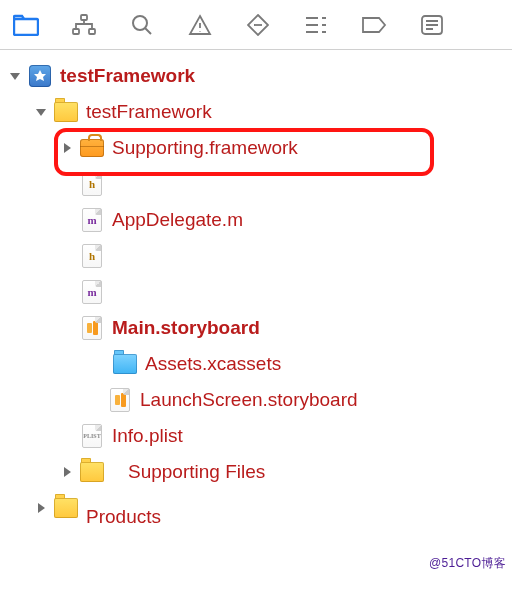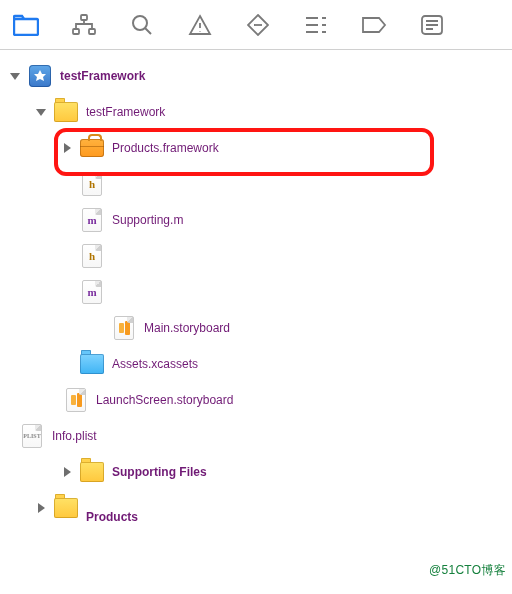--- a/index.html
+++ b/index.html
@@ -54,36 +54,36 @@
     .disclosure.spacer { visibility: hidden; }
     .icon-slot {
       width: 24px;
       height: 24px;
       display: flex;
       align-items: center;
       justify-content: center;
       margin-right: 8px;
     }
     .label {
-      font-size: 12px;
-      color: #701a75;
+      font-size: 19px;
+      color: #b91c1c;
       white-space: nowrap;
     }
     .highlight-box {
       position: absolute;
       border: 4px solid #ff1512;
       border-radius: 12px;
       pointer-events: none;
     }
     .watermark {
       position: absolute;
       right: 6px;
-      bottom: 15px;
+      bottom: 22px;
       font-size: 12px;
-      color: #15803d;
+      color: #4c1d95;
       letter-spacing: 0.3px;
     }
     .file-icon-box {
       width: 20px;
       height: 24px;
       border: 1px solid #c8c8c8;
       border-radius: 2px;
       background: linear-gradient(#fff,#f7f7f7);
       display: flex;
       align-items: center;
@@ -244,115 +244,115 @@
 
   <div class="row" style="padding-left:60px;">
     <span class="disclosure">
       <svg width="12" height="12" viewBox="0 0 12 12">
           <path d="M3 1 L10 6 L3 11 Z" fill="#6e6e6e"></path>
         </svg>
     </span>
     <span class="icon-slot">
         <span class="toolbox-icon"></span>
       </span>
-    <span class="label">Products.framework</span>
+    <span class="label">Supporting.framework</span>
   </div>
 
   <div class="row" style="padding-left:60px;">
     <span class="disclosure spacer"></span>
     <span class="icon-slot">
         <span class="file-icon-box h">h</span>
       </span>
   </div>
 
   <div class="row" style="padding-left:60px;">
     <span class="disclosure spacer"></span>
     <span class="icon-slot">
         <span class="file-icon-box m">m</span>
       </span>
-    <span class="label">Supporting.m</span>
+    <span class="label">AppDelegate.m</span>
   </div>
 
   <div class="row" style="padding-left:60px;">
     <span class="disclosure spacer"></span>
     <span class="icon-slot">
         <span class="file-icon-box h">h</span>
       </span>
   </div>
 
   <div class="row" style="padding-left:60px;">
     <span class="disclosure spacer"></span>
     <span class="icon-slot">
         <span class="file-icon-box m">m</span>
       </span>
   </div>
 
-  <div class="row" style="padding-left:92px;">
+  <div class="row" style="padding-left:60px;font-weight:bold;">
     <span class="disclosure spacer"></span>
     <span class="icon-slot">
         <span class="file-icon-box sb">
           <span class="sb-shape">
             <span></span>
             <span></span>
           </span>
         </span>
       </span>
     <span class="label">Main.storyboard</span>
   </div>
 
-  <div class="row" style="padding-left:60px;">
+  <div class="row" style="padding-left:93px;">
     <span class="disclosure spacer"></span>
     <span class="icon-slot">
         <span class="folder-icon blue"></span>
       </span>
     <span class="label">Assets.xcassets</span>
   </div>
 
-  <div class="row" style="padding-left:44px;">
+  <div class="row" style="padding-left:88px;">
     <span class="disclosure spacer"></span>
     <span class="icon-slot">
         <span class="file-icon-box sb">
           <span class="sb-shape">
             <span></span>
             <span></span>
           </span>
         </span>
       </span>
     <span class="label">LaunchScreen.storyboard</span>
   </div>
 
-  <div class="row" style="align-items:center;">
+  <div class="row" style="padding-left:60px;align-items:center;">
     <span class="disclosure spacer"></span>
     <span class="icon-slot">
         <span class="file-icon-box plist">PLIST</span>
       </span>
     <span class="label">Info.plist</span>
   </div>
 
   <div class="row" style="padding-left:60px;">
     <span class="disclosure">
       <svg width="12" height="12" viewBox="0 0 12 12">
           <path d="M3 1 L10 6 L3 11 Z" fill="#6e6e6e"></path>
         </svg>
     </span>
     <span class="icon-slot">
         <span class="folder-icon"></span>
       </span>
-    <span class="label" style="font-weight:700;">Supporting Files</span>
+    <span class="label" style="font-weight:400;margin-left:16px;">Supporting Files</span>
   </div>
 
   <div class="row" style="padding-left:34px;">
     <span class="disclosure">
       <svg width="12" height="12" viewBox="0 0 12 12">
           <path d="M3 1 L10 6 L3 11 Z" fill="#6e6e6e"></path>
         </svg>
     </span>
     <span class="icon-slot">
         <span class="folder-icon"></span>
       </span>
-    <span class="label" style="font-weight:700;margin-top:18px;">Products</span>
+    <span class="label" style="font-weight:400;margin-top:18px;">Products</span>
   </div>
 
 </div>
 
 <div class="highlight-box" id="hl" style="left: 54px; top: 128px; width: 380px; height: 48px;"></div>
 
 <div class="watermark">@51CTO博客</div>
 
 </body></html>

